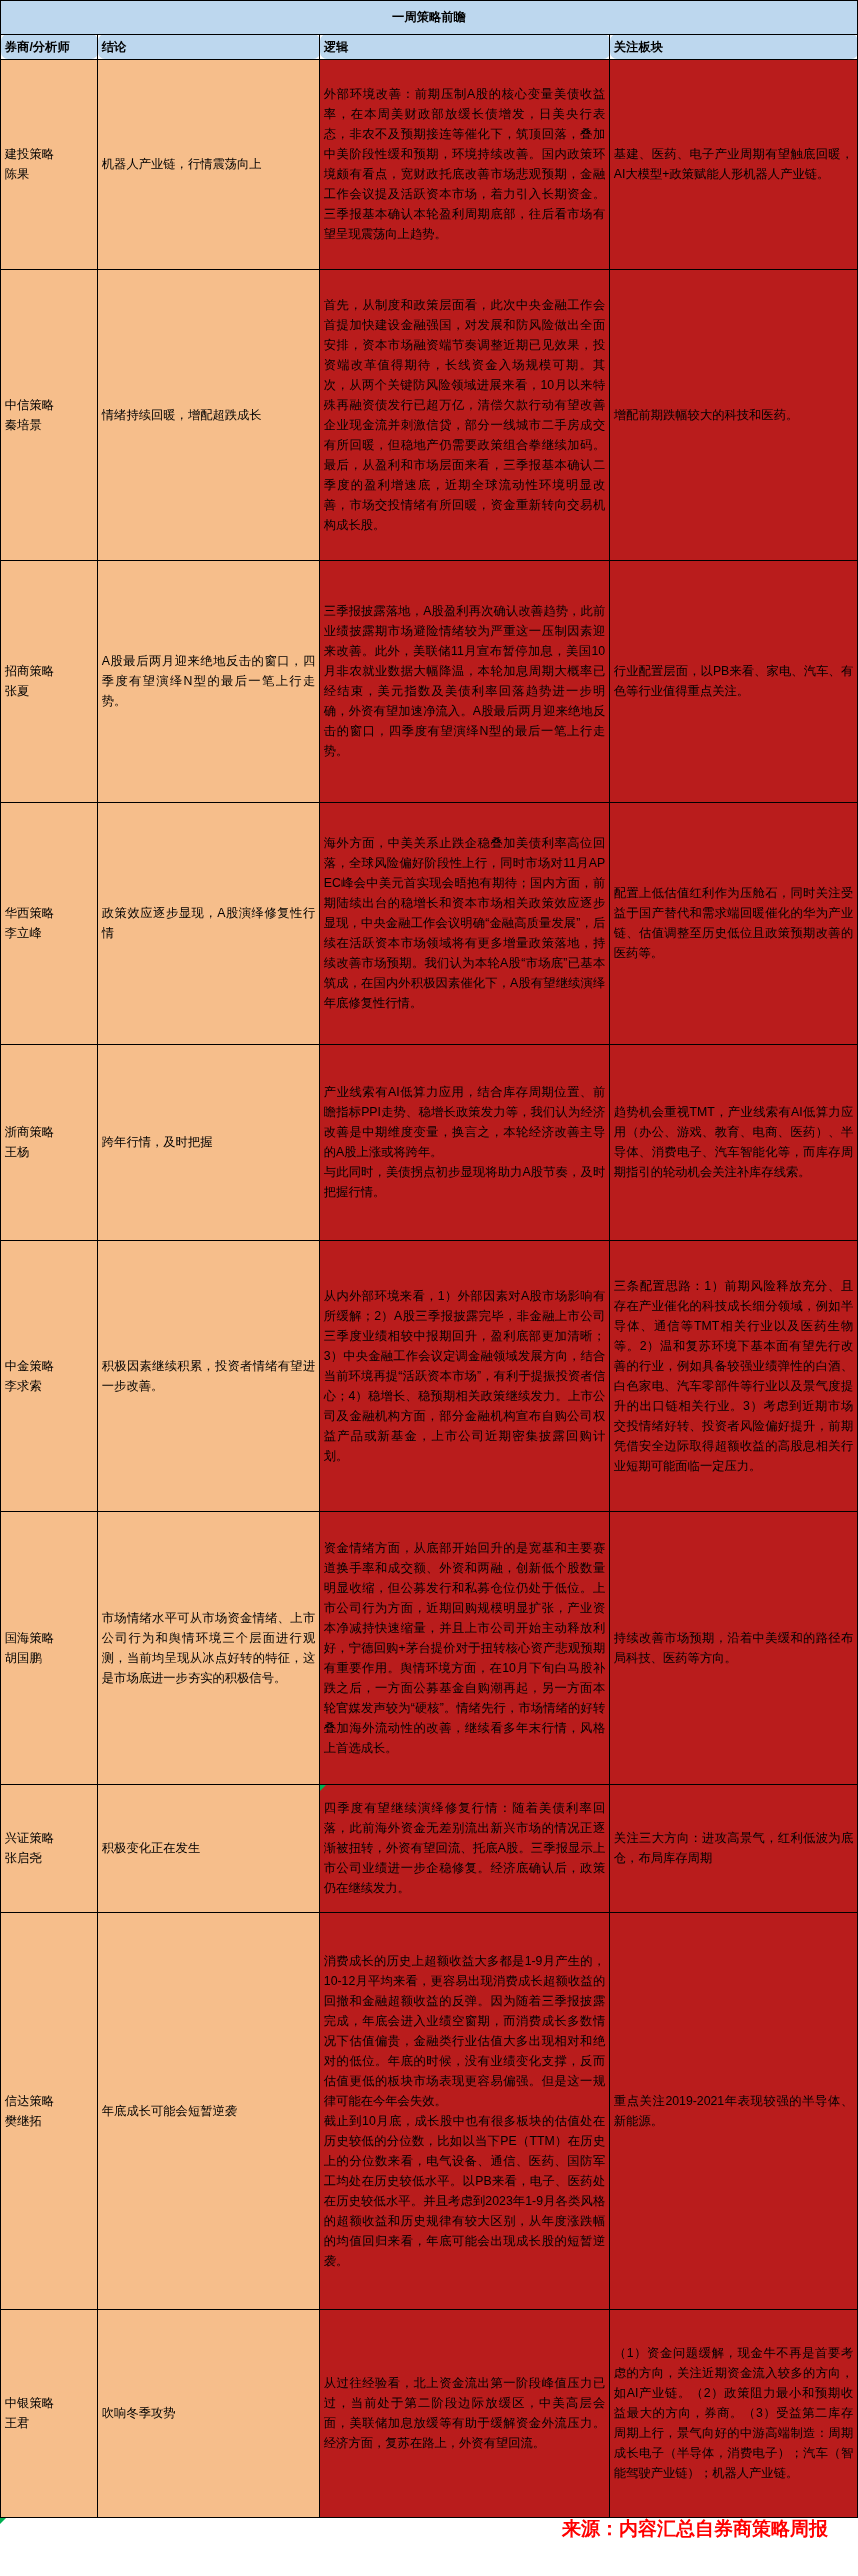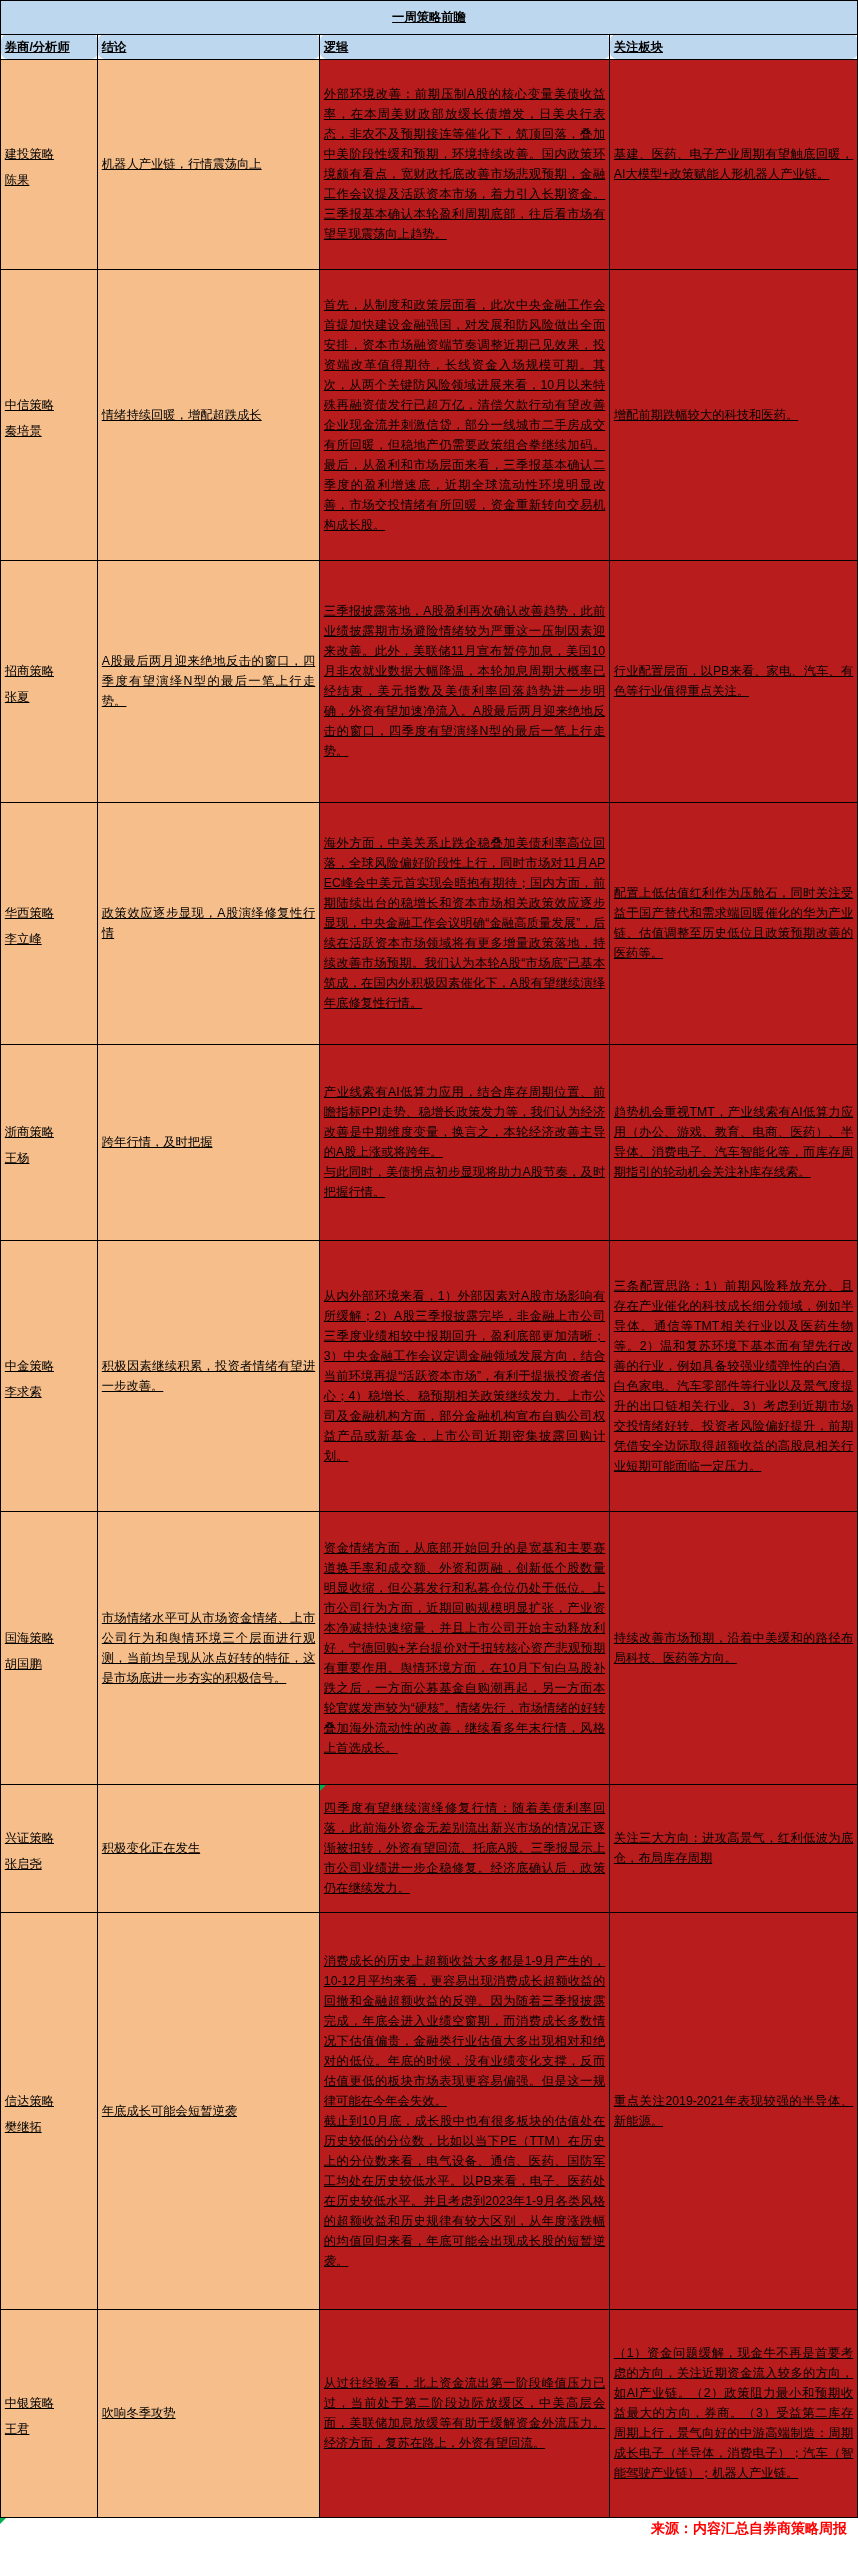--- a/index.html
+++ b/index.html
@@ -22,41 +22,40 @@
     border:1.9px solid var(--border_black);
   }
   table.report td,table.report th{
     border:0.9px solid var(--border_black);
     vertical-align:middle;
     padding:1.9px 3.8px;
     font-size:12.3px;
     line-height:20px;
     word-break:break-all;
     overflow:hidden;
-    text-decoration:underline;
   }
   .title-cell{
     background:var(--header_bg);
     text-align:center;
     font-weight:bold;
     font-size:15px;
     height:29px;
   }
   .colhead td{
     background:var(--header_bg);
     font-weight:bold;
     text-align:left;
     height:20px;
     border-radius:7px;
   }
   .cell-broker{
     background:var(--label_bg);
     text-align:left;
   }
-  .cell-broker span{display:block;margin-top:6px;}
+  .cell-broker span{display:block;}
   .cell-conclusion{
     background:var(--label_bg);
     text-align:justify;
     text-justify:inter-ideograph;
   }
   .cell-logic,.cell-focus{
     background:#b91c1c;
     text-align:justify;
     text-justify:inter-ideograph;
     white-space:pre-wrap;
@@ -68,23 +67,23 @@
     width:0;height:0;
     border-top:6.6px solid var(--marker_green);
     border-right:6.6px solid transparent;
   }
   .footer{
     position:relative;
     height:23.6px;
     display:flex;
     align-items:center;
     justify-content:flex-end;
-    padding-right:11px;
+    padding-right:30px;
     font-weight:bold;
-    font-size:14px;
+    font-size:19px;
     color:var(--source_red);
   }
 </style>
 </head>
 <body>
 
 <table class="report">
   <colgroup>
     <col style="width:97px">
     <col style="width:222px">

